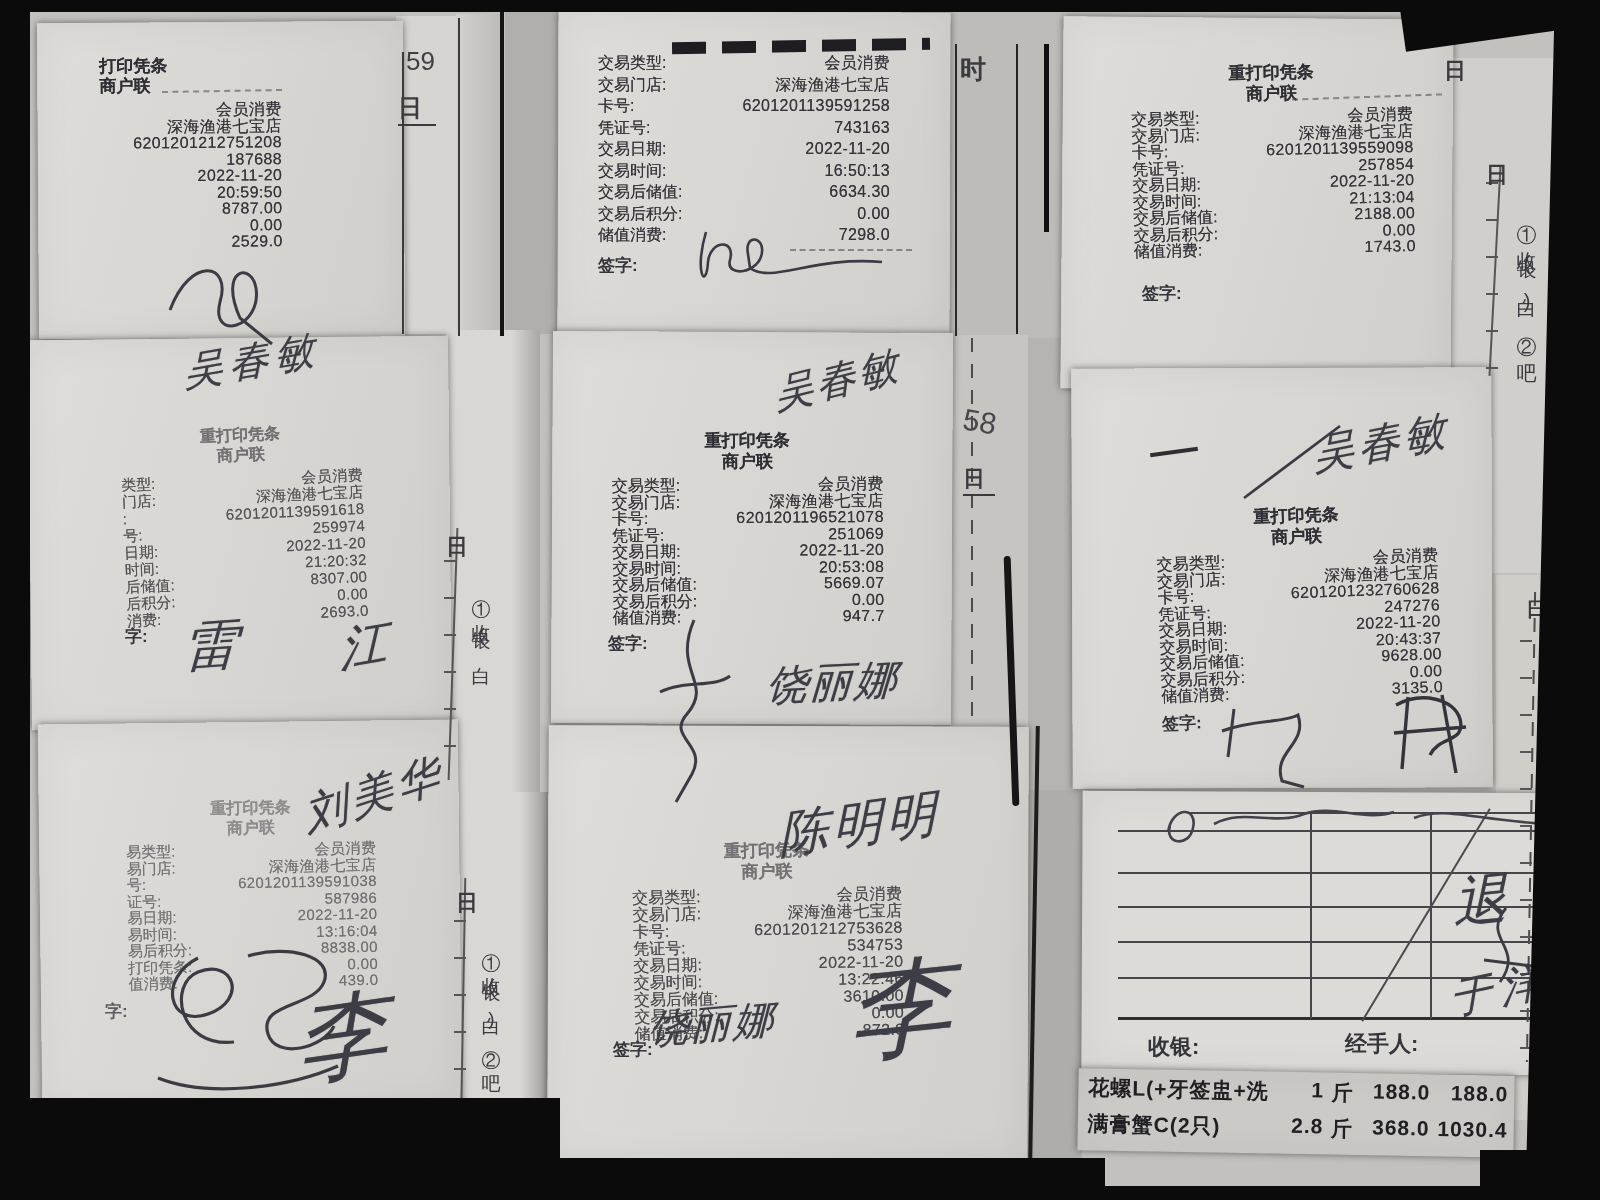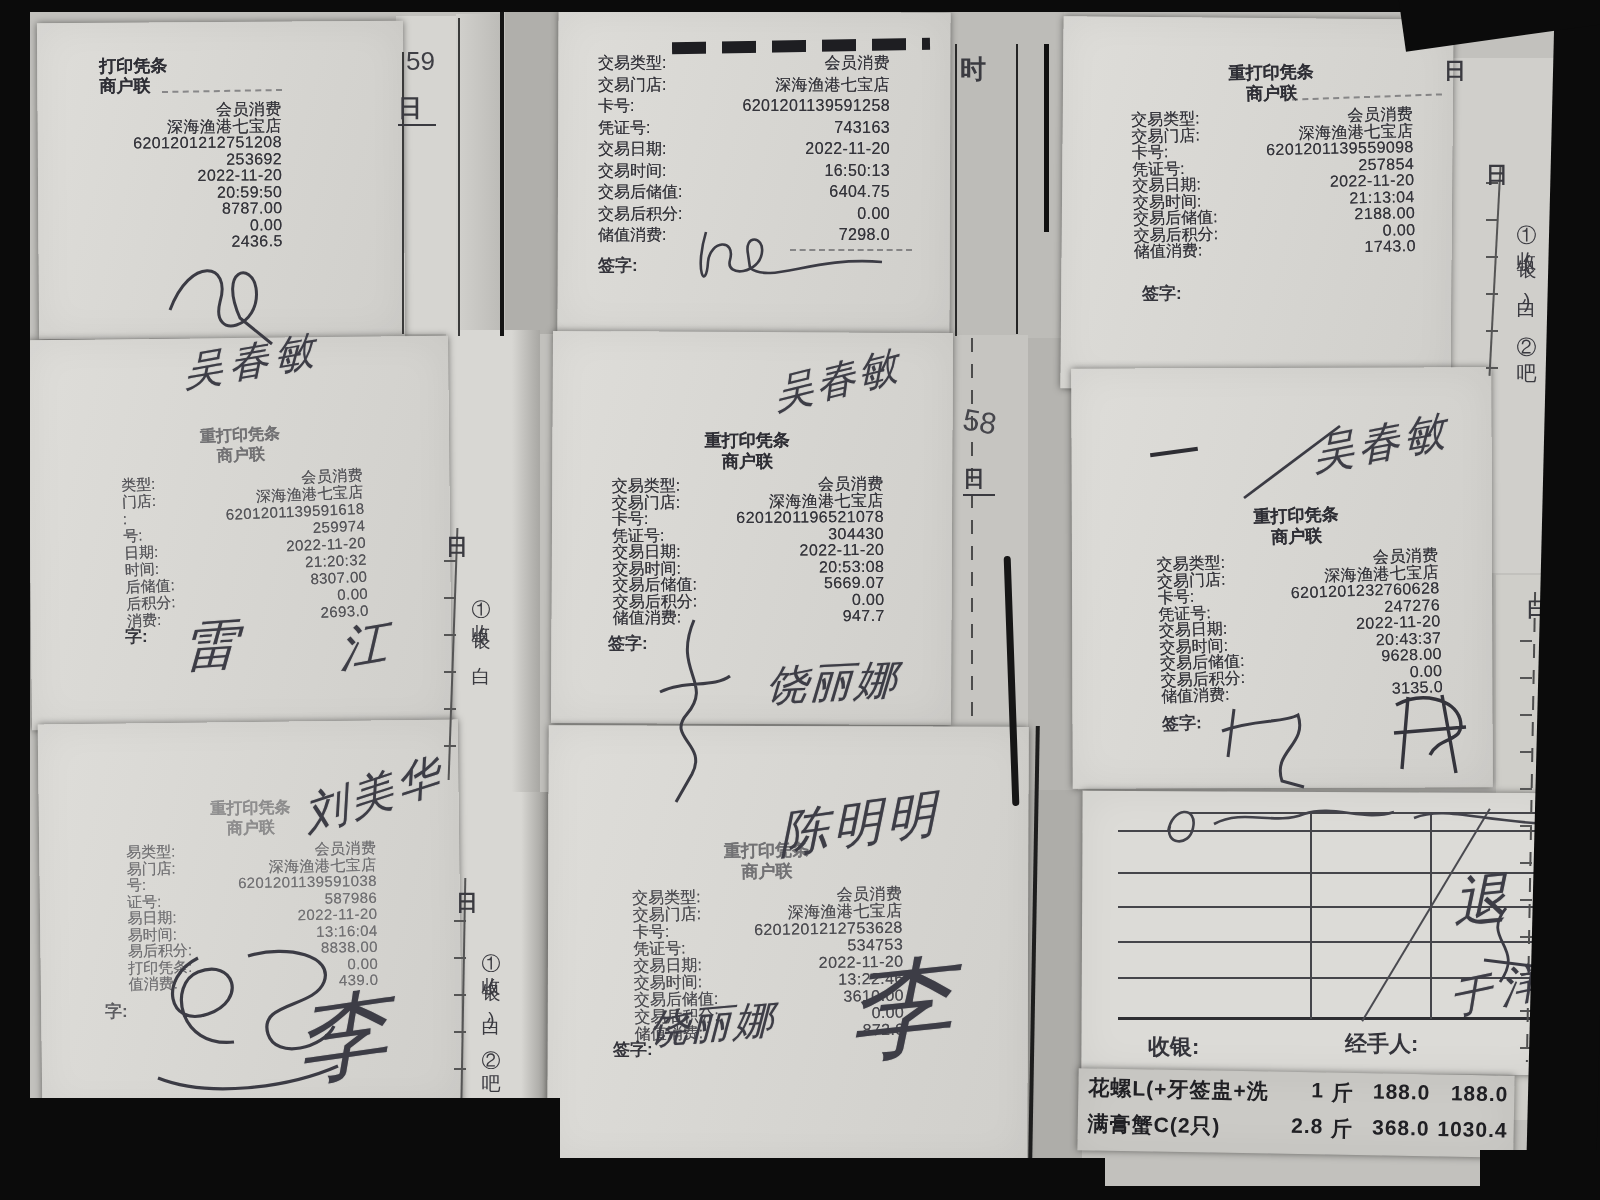--- a/index.html
+++ b/index.html
@@ -92,41 +92,41 @@
         <div class="rrow">
           <span class="rlab"></span>
           <span class="rval">深海渔港七宝店</span>
         </div>
         <div class="rrow">
           <span class="rlab"></span>
           <span class="rval">6201201212751208</span>
         </div>
         <div class="rrow">
           <span class="rlab"></span>
-          <span class="rval">253692</span>
+          <span class="rval">187688</span>
         </div>
         <div class="rrow">
           <span class="rlab"></span>
           <span class="rval">2022-11-20</span>
         </div>
         <div class="rrow">
           <span class="rlab"></span>
           <span class="rval">20:59:50</span>
         </div>
         <div class="rrow">
           <span class="rlab"></span>
           <span class="rval">8787.00</span>
         </div>
         <div class="rrow">
           <span class="rlab"></span>
           <span class="rval">0.00</span>
         </div>
         <div class="rrow">
           <span class="rlab"></span>
-          <span class="rval">2436.5</span>
+          <span class="rval">2529.0</span>
         </div>
       </div>
   </div>
   <div class="dash" style="left:162px;top:90px;width:120px;transform:rotate(-1deg);"></div>
 
   <div class="inkband" style="left:672px;top:40px;width:258px;height:12px;transform:rotate(-1deg);"></div>
   <div class="receipt" style="left:598px;top:52px;width:292px;font-size:16px;">
     <div style="line-height:21.5px;">
         <div class="rrow">
           <span class="rlab">交易类型:</span>
@@ -147,21 +147,21 @@
         <div class="rrow">
           <span class="rlab">交易日期:</span>
           <span class="rval">2022-11-20</span>
         </div>
         <div class="rrow">
           <span class="rlab">交易时间:</span>
           <span class="rval">16:50:13</span>
         </div>
         <div class="rrow">
           <span class="rlab">交易后储值:</span>
-          <span class="rval">6404.75</span>
+          <span class="rval">6634.30</span>
         </div>
         <div class="rrow">
           <span class="rlab">交易后积分:</span>
           <span class="rval">0.00</span>
         </div>
         <div class="rrow">
           <span class="rlab">储值消费:</span>
           <span class="rval">7298.0</span>
         </div>
       </div>
@@ -278,21 +278,21 @@
         <div class="rrow">
           <span class="rlab">交易门店:</span>
           <span class="rval">深海渔港七宝店</span>
         </div>
         <div class="rrow">
           <span class="rlab">卡号:</span>
           <span class="rval">6201201196521078</span>
         </div>
         <div class="rrow">
           <span class="rlab">凭证号:</span>
-          <span class="rval">304430</span>
+          <span class="rval">251069</span>
         </div>
         <div class="rrow">
           <span class="rlab">交易日期:</span>
           <span class="rval">2022-11-20</span>
         </div>
         <div class="rrow">
           <span class="rlab">交易时间:</span>
           <span class="rval">20:53:08</span>
         </div>
         <div class="rrow">

